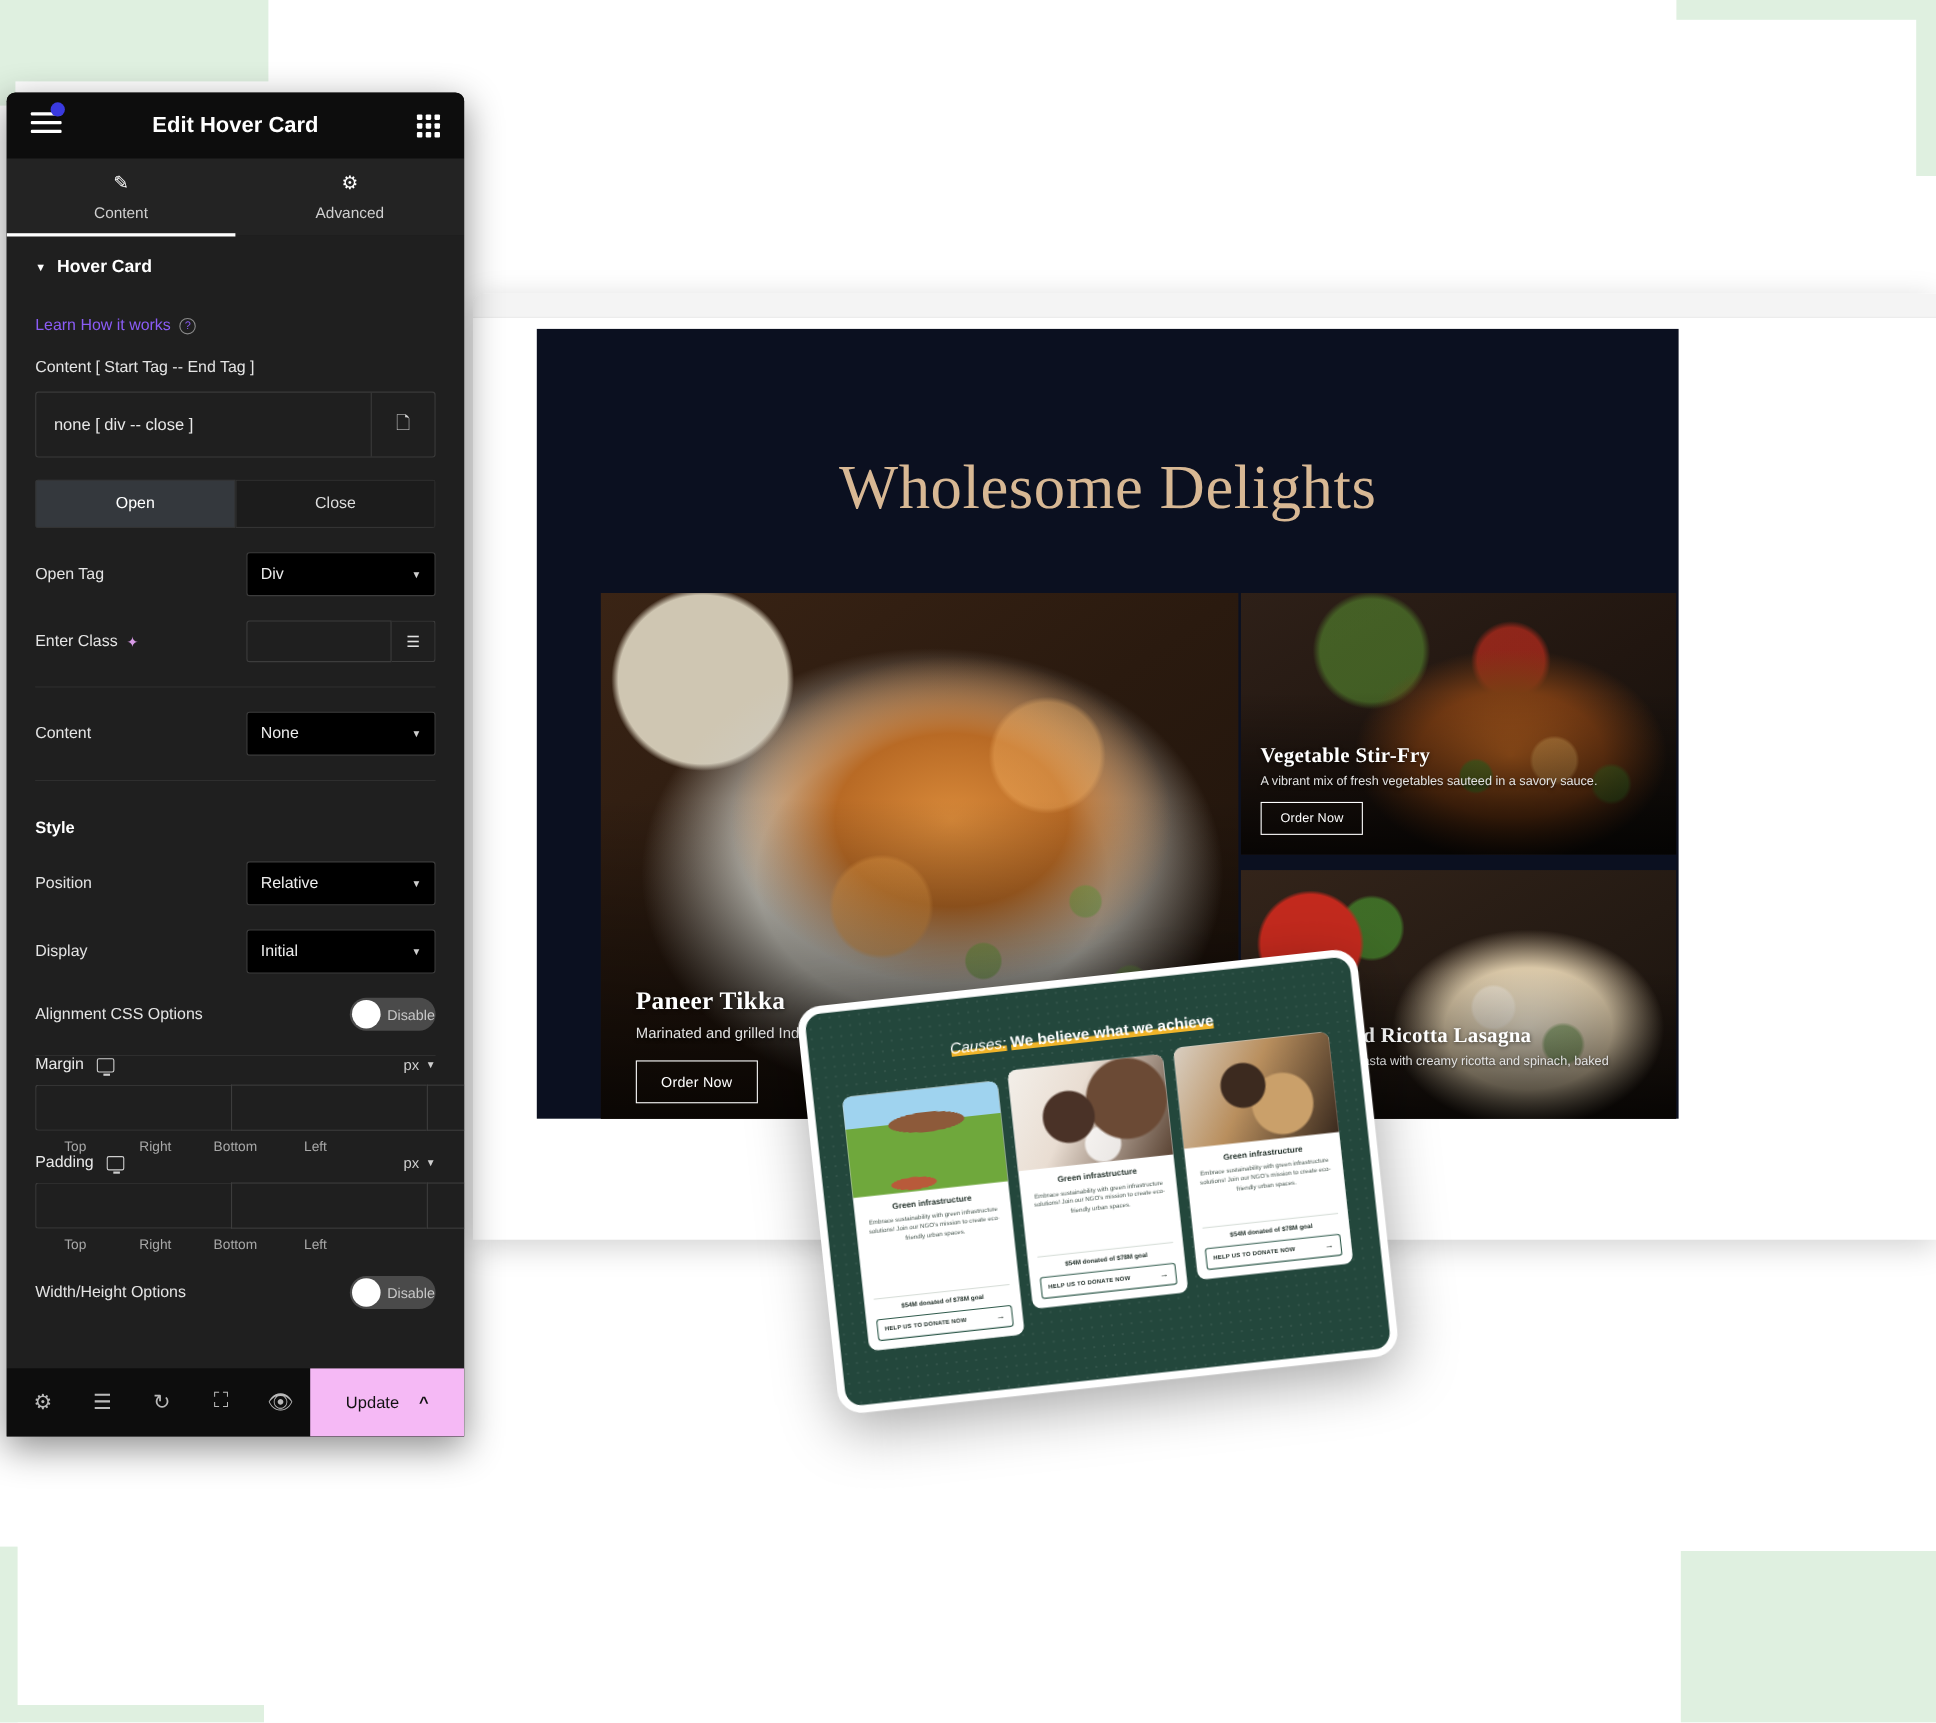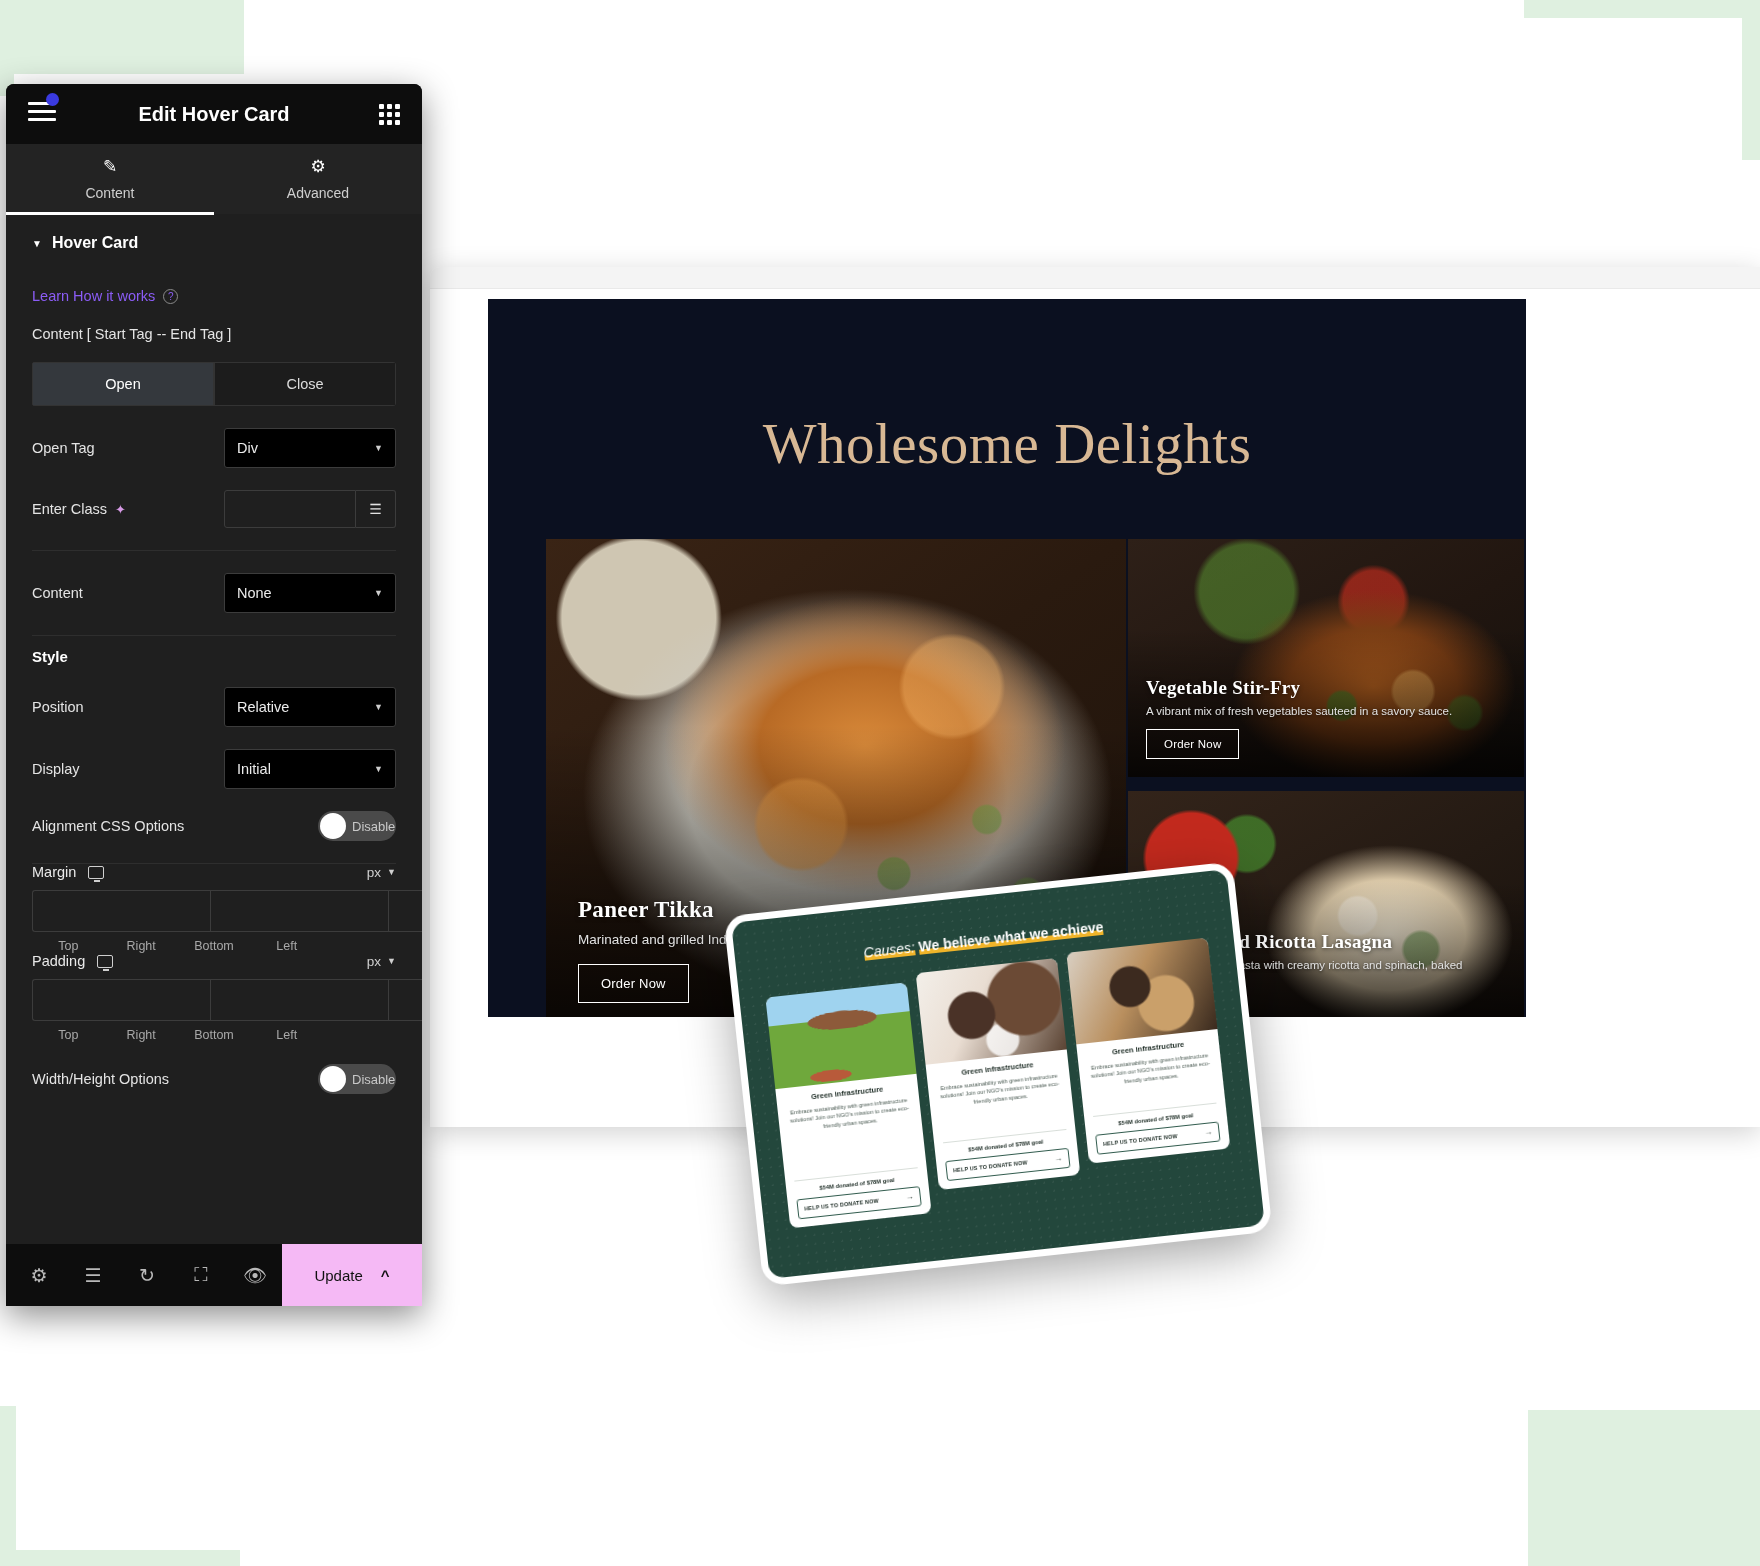--- a/index.html
+++ b/index.html
@@ -271,21 +271,21 @@
     width:132px; height:38px; border:1px solid #3c3c3c; border-radius:3px 0 0 3px;
     background:#1f1f1f;
   }
   .db-btn {
     width:40px; height:38px; border:1px solid #3c3c3c; border-left:none; border-radius:0 3px 3px 0;
     display:flex; align-items:center; justify-content:center; cursor:pointer; color:#e2e2e2; font-size:14px;
   }
   .sparkle { color:#d79ae6; font-size:13px; }
 
   .divider { height:1px; background:#2e2e2e; margin:22px 0 0; }
-  .style-h { font-size:15px; font-weight:700; color:#fff; margin-top:12px; }
+  .style-h { font-size:15px; font-weight:700; color:#fff; margin-top:34px; }
 
   .toggle-wrap { display:flex; align-items:center; }
   .toggle {
     width:78px; height:30px; background:#4a4a4a; border-radius:16px; position:relative; cursor:pointer;
     display:flex; align-items:center;
   }
   .toggle .knob { width:26px; height:26px; border-radius:50%; background:#fff; margin-left:2px; }
   .toggle .tlabel { font-size:13px; color:#c8c8c8; margin-left:6px; }
 
   .dim-head { display:flex; align-items:center; }
@@ -466,20 +466,24 @@
 
       <div class="panel-body">
 
         <div class="learn">
           <span>Learn How it works</span>
           <span class="qmark">?</span>
         </div>
 
         <div class="field-label">Content [ Start Tag -- End Tag ]</div>
 
+        <div class="tagbox">
+          <div class="val">none [ div -- close ]</div>
+          <div class="copybtn">🗋</div>
+        </div>
 
         <div class="segwrap">
           <div class="seg on">Open</div>
           <div class="seg">Close</div>
         </div>
 
         <div class="row">
           <div class="lbl">Open Tag</div>
           <div class="select">
             <span>Div</span>

